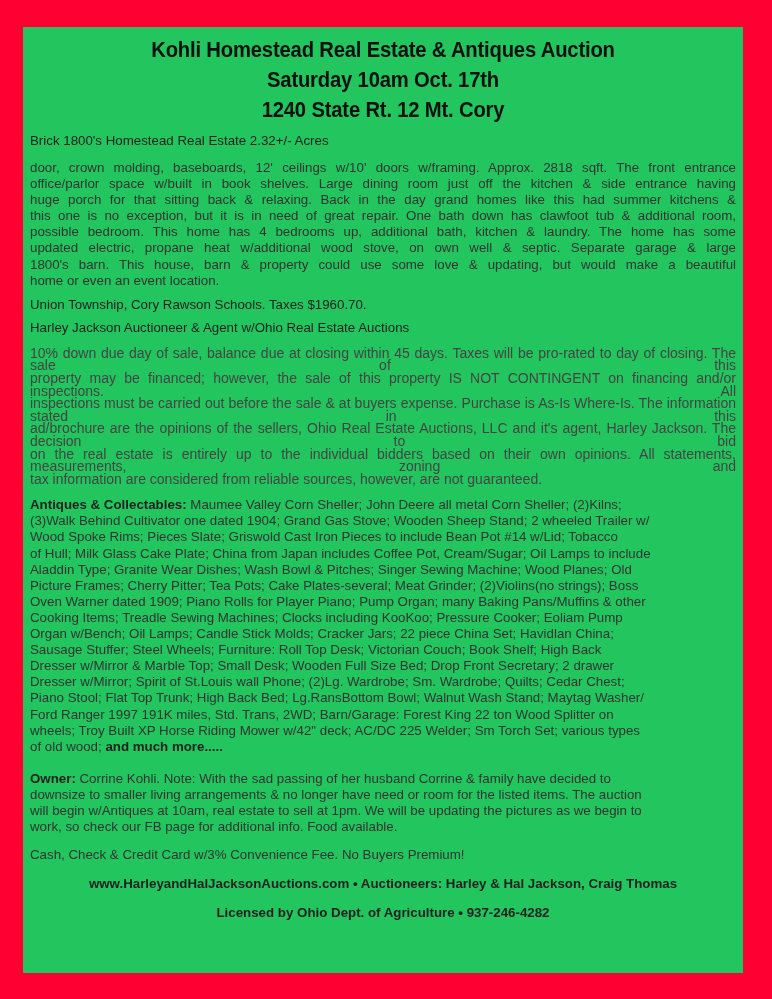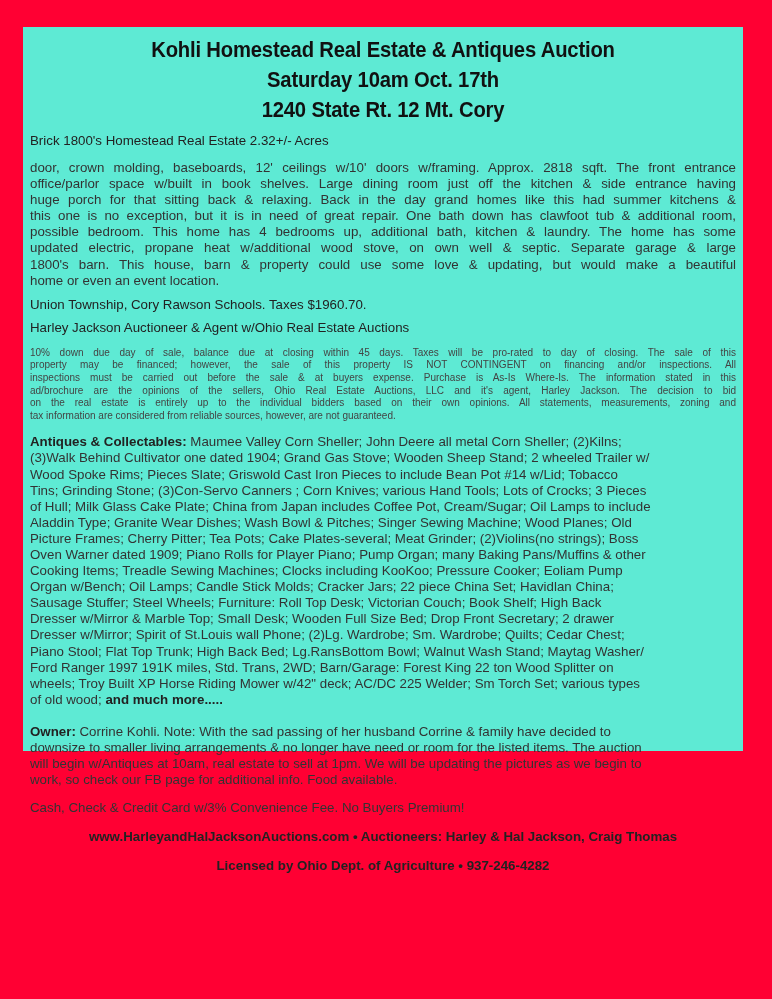--- a/index.html
+++ b/index.html
@@ -7,22 +7,22 @@
     width: 772px; height: 999px;
     background: #ff0033;
     position: relative;
     overflow: hidden;
     font-family: "Liberation Sans", sans-serif;
     color: #222;
   }
   .panel {
     position: absolute;
     left: 23px; top: 27px;
-    width: 720px; height: 724px;
-    background: #5eead4;
+    width: 720px; height: 946px;
+    background: #22c55e;
     box-sizing: border-box;
     padding: 8px 7px 0 7px;
   }
   .title {
     text-align: center;
     font-family: "Liberation Sans", sans-serif;
     font-weight: bold;
     font-size: 22px;
     line-height: 30px;
     color: #111;
@@ -43,21 +43,21 @@
     line-height: 16.1px;
     color: #333;
     text-align: justify;
     margin: 0;
   }
   .para-desc { margin-top: 12px; }
   .para-desc span.line { display: block; text-align: justify; text-align-last: justify; }
   .para-desc span.line.last { text-align-last: left; }
   .info-line { margin-top: 8px; }
   .fine {
-    font-size: 10px;
+    font-size: 14px;
     line-height: 12.6px;
     color: #444;
     margin-top: 12px;
   }
   .fine span.line { display: block; text-align: justify; text-align-last: justify; }
   .fine span.line.last { text-align-last: left; }
   .antiques {
     margin-top: 12px;
     font-size: 13.3px;
     line-height: 16.1px;
@@ -121,21 +121,20 @@
     <span class="line">inspections must be carried out before the sale &amp; at buyers expense.  Purchase is As-Is Where-Is.  The information stated in this</span>
     <span class="line">ad/brochure are the opinions of the sellers, Ohio Real Estate Auctions, LLC and it's agent, Harley Jackson.  The decision to bid</span>
     <span class="line">on the real estate is entirely up to the individual bidders based on their own opinions. All statements, measurements, zoning and</span>
     <span class="line last">tax information are considered from reliable sources, however, are not guaranteed.</span>
   </div>
 
   <div class="antiques">
     <span class="line"><span class="strong">Antiques &amp; Collectables:</span><span> Maumee Valley Corn Sheller; John Deere all metal Corn Sheller; (2)Kilns;</span></span>
     <span class="line">(3)Walk Behind Cultivator one dated 1904; Grand Gas Stove; Wooden Sheep Stand; 2 wheeled Trailer w/</span>
     <span class="line">Wood Spoke Rims;  Pieces Slate; Griswold Cast Iron Pieces to include Bean Pot #14 w/Lid; Tobacco</span>
-    <span class="line">Tins; Grinding Stone; (3)Con-Servo Canners ; Corn Knives; various Hand Tools; Lots of Crocks; 3 Pieces</span>
     <span class="line">of Hull; Milk Glass Cake Plate; China from Japan includes Coffee Pot, Cream/Sugar; Oil Lamps to include</span>
     <span class="line">Aladdin Type; Granite Wear Dishes; Wash Bowl &amp; Pitches; Singer Sewing Machine; Wood Planes; Old</span>
     <span class="line">Picture Frames; Cherry Pitter; Tea Pots; Cake Plates-several; Meat Grinder; (2)Violins(no strings); Boss</span>
     <span class="line">Oven Warner dated 1909; Piano Rolls for Player Piano; Pump Organ; many Baking Pans/Muffins &amp; other</span>
     <span class="line">Cooking Items; Treadle Sewing Machines; Clocks including KooKoo; Pressure Cooker; Eoliam Pump</span>
     <span class="line">Organ w/Bench; Oil Lamps; Candle Stick Molds; Cracker Jars; 22 piece China Set; Havidlan China;</span>
     <span class="line">Sausage Stuffer; Steel Wheels;   Furniture: Roll Top Desk; Victorian Couch; Book Shelf; High Back</span>
     <span class="line">Dresser w/Mirror &amp; Marble Top; Small Desk; Wooden Full Size Bed; Drop Front Secretary; 2 drawer</span>
     <span class="line">Dresser w/Mirror; Spirit of St.Louis wall Phone; (2)Lg. Wardrobe; Sm. Wardrobe; Quilts; Cedar Chest;</span>
     <span class="line">Piano Stool; Flat Top Trunk; High Back Bed; Lg.RansBottom Bowl; Walnut Wash Stand; Maytag Washer/</span>

